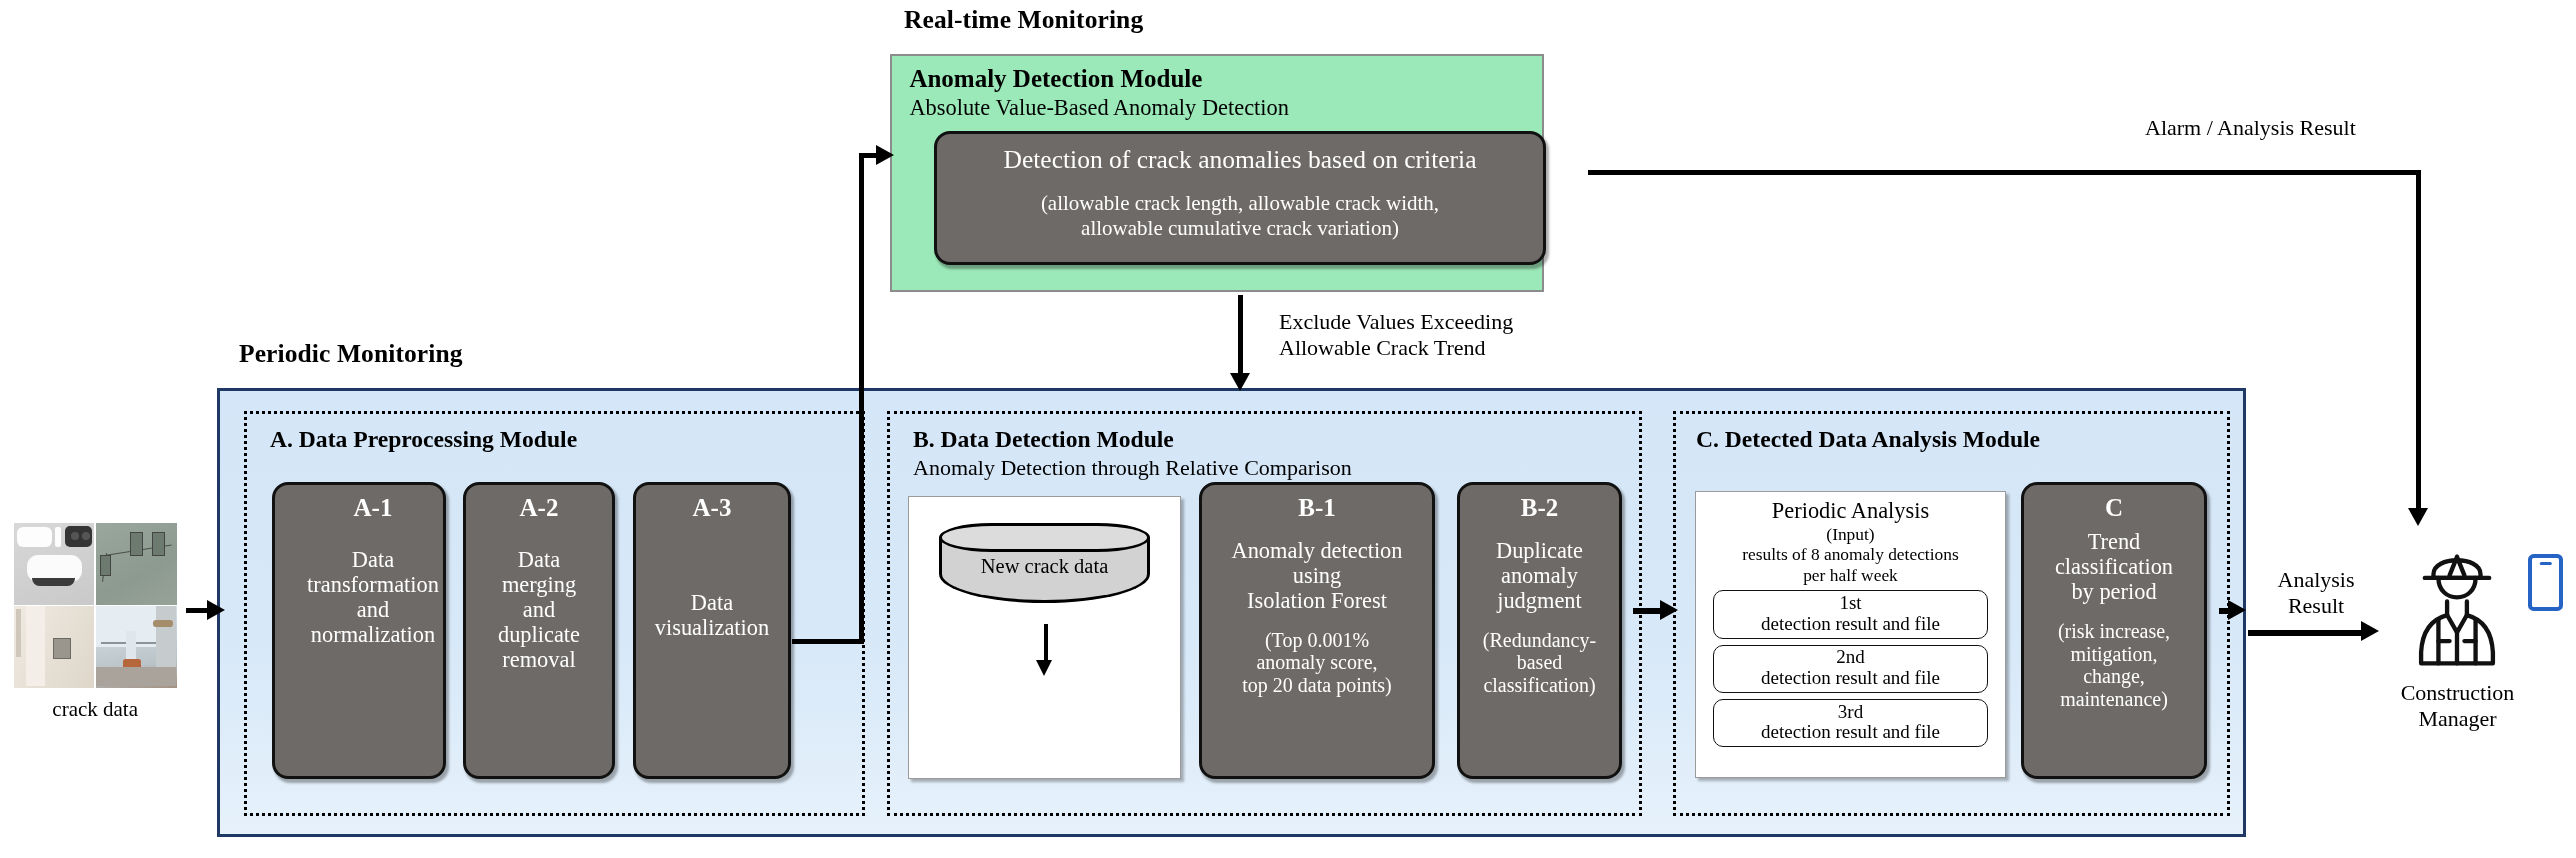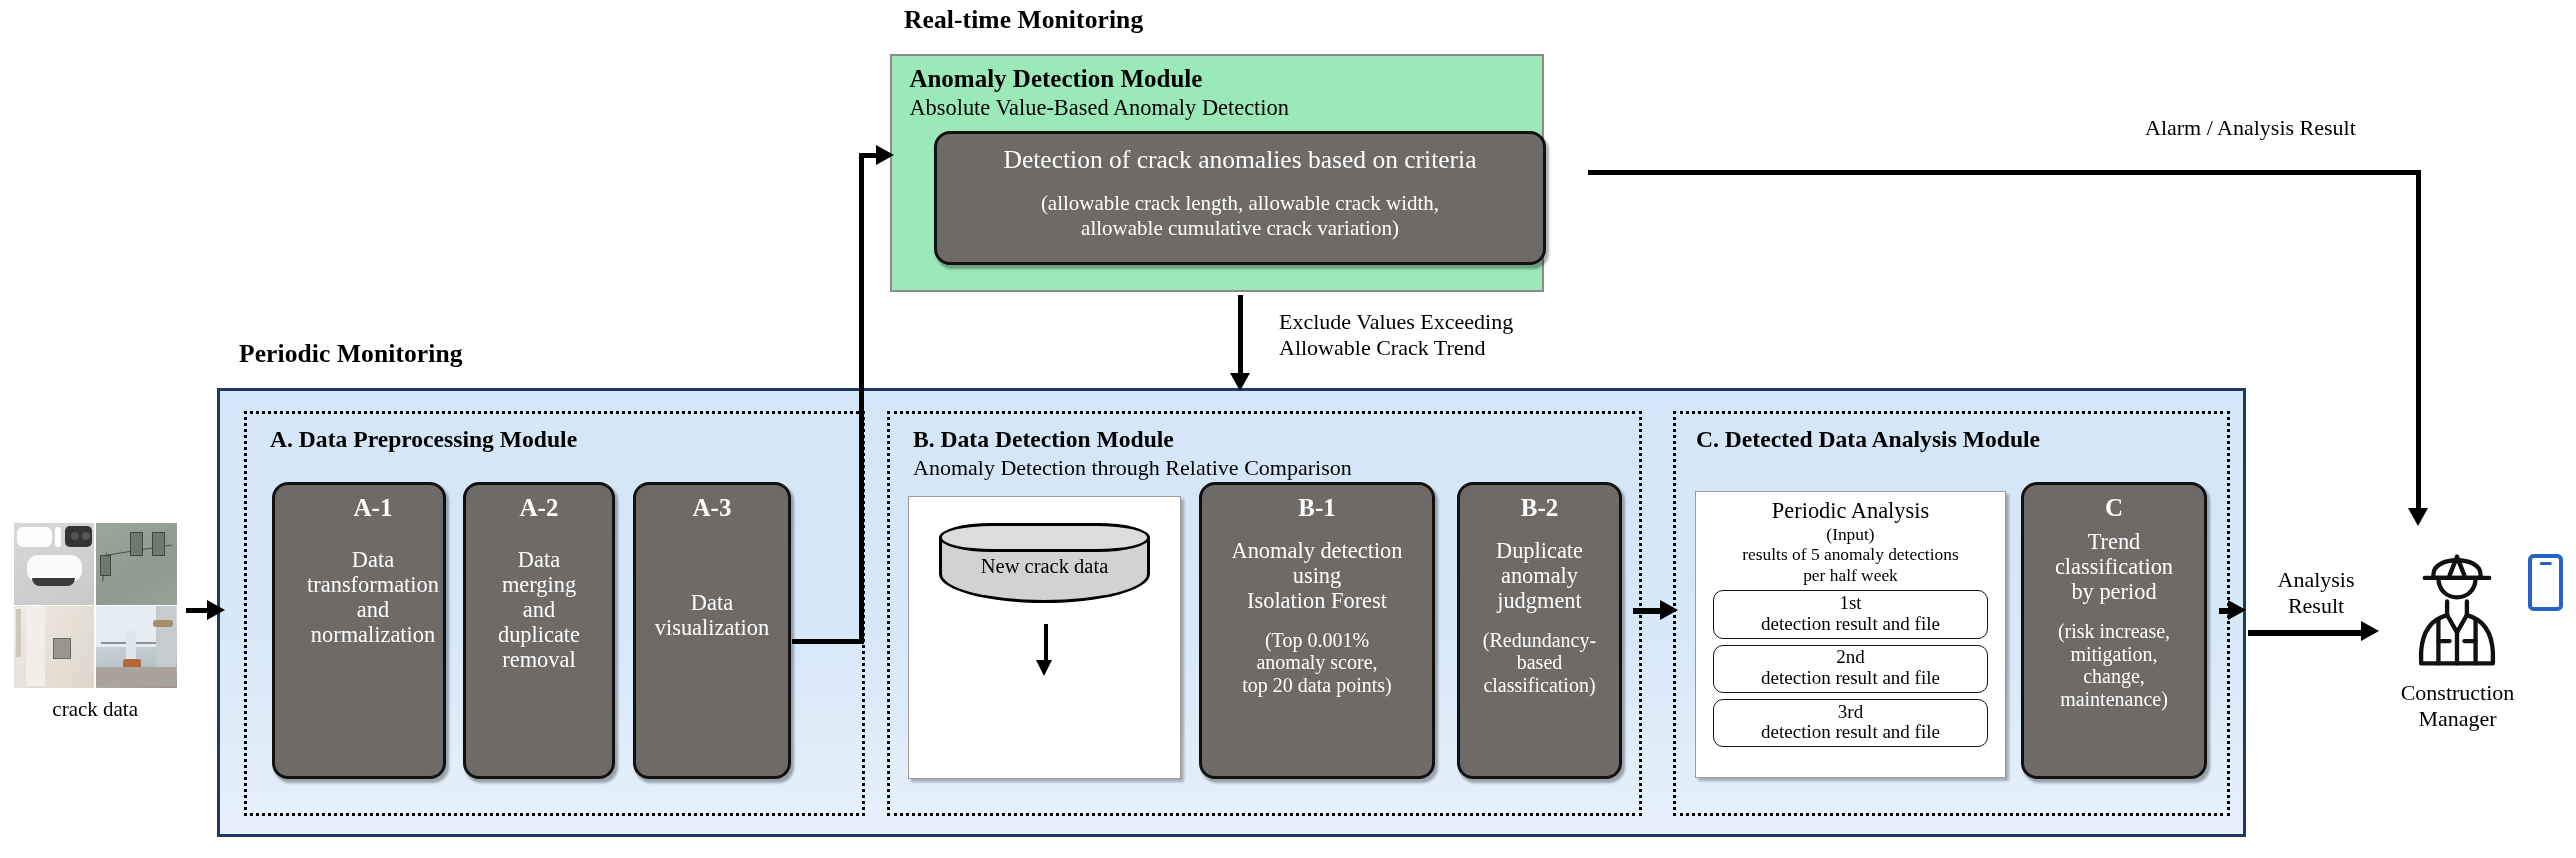--- a/index.html
+++ b/index.html
@@ -160,21 +160,21 @@
 based
 classification)</div>
 </div>
 
 <div class="dotted-mod" style="left:1673px;top:411px;width:557px;height:405px;"></div>
 <div class="abs mod-title" style="left:1696px;top:426px;">C. Detected Data Analysis Module</div>
 
 <div class="white-box" style="left:1695px;top:491px;width:311px;height:287px;">
   <div class="pa-title">Periodic Analysis</div>
   <div class="pa-sub">(Input)</div>
-  <div class="pa-sub">results of 5 anomaly detections</div>
+  <div class="pa-sub">results of 8 anomaly detections</div>
   <div class="pa-sub">per half week</div>
 
   <div class="det-pill">
     <span class="n">1st</span>
     <span class="t">detection result and file</span>
   </div>
   <div class="det-pill">
     <span class="n">2nd</span>
     <span class="t">detection result and file</span>
   </div>

